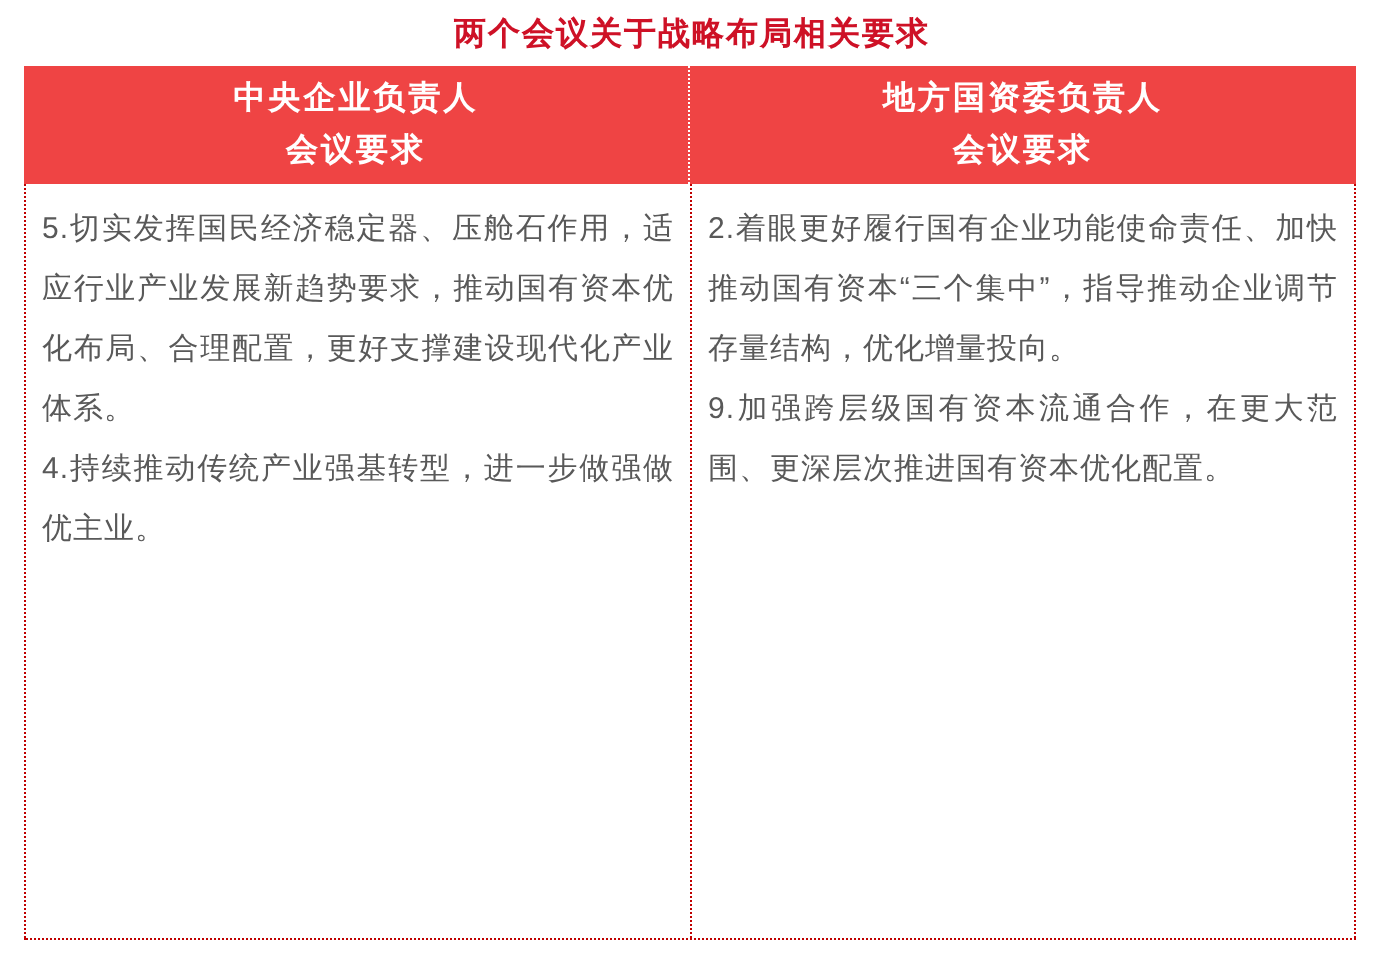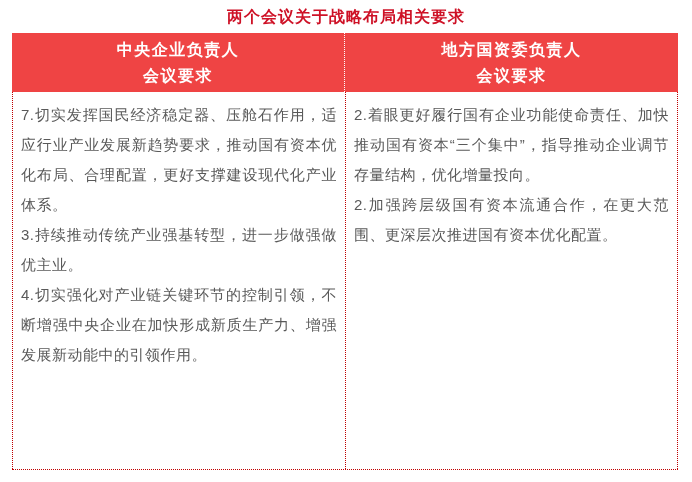--- a/index.html
+++ b/index.html
@@ -89,24 +89,23 @@
         <div class="hline">会议要求</div>
       </div>
       <div class="th">
         <div class="hline">地方国资委负责人</div>
         <div class="hline">会议要求</div>
       </div>
     </div>
 
     <div class="tbody">
       <div class="td">
-        <p>7.切实发挥国民经济稳定器、压舱石作用，适应行业产业发展新趋势要求，推动国有资本优化布局、合理配置，更好支撑建设现代化产业体系。</p>
-        <p>3.持续推动传统产业强基转型，进一步做强做优主业。</p>
-        <p>4.切实强化对产业链关键环节的控制引领，不断增强中央企业在加快形成新质生产力、增强发展新动能中的引领作用。</p>
+        <p>5.切实发挥国民经济稳定器、压舱石作用，适应行业产业发展新趋势要求，推动国有资本优化布局、合理配置，更好支撑建设现代化产业体系。</p>
+        <p>4.持续推动传统产业强基转型，进一步做强做优主业。</p>
       </div>
       <div class="td td-right">
         <p>2.着眼更好履行国有企业功能使命责任、加快推动国有资本“三个集中”，指导推动企业调节存量结构，优化增量投向。</p>
-        <p>2.加强跨层级国有资本流通合作，在更大范围、更深层次推进国有资本优化配置。</p>
+        <p>9.加强跨层级国有资本流通合作，在更大范围、更深层次推进国有资本优化配置。</p>
       </div>
     </div>
 
   </div>
 </div>
 
 </body></html>

